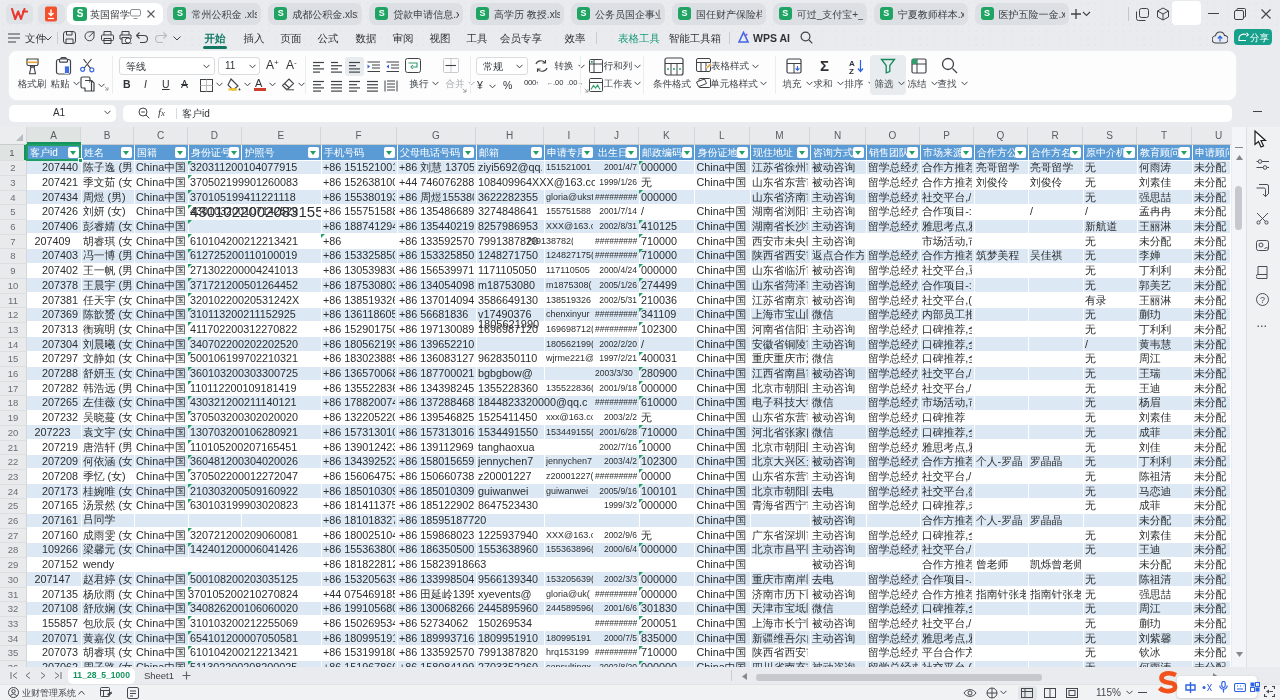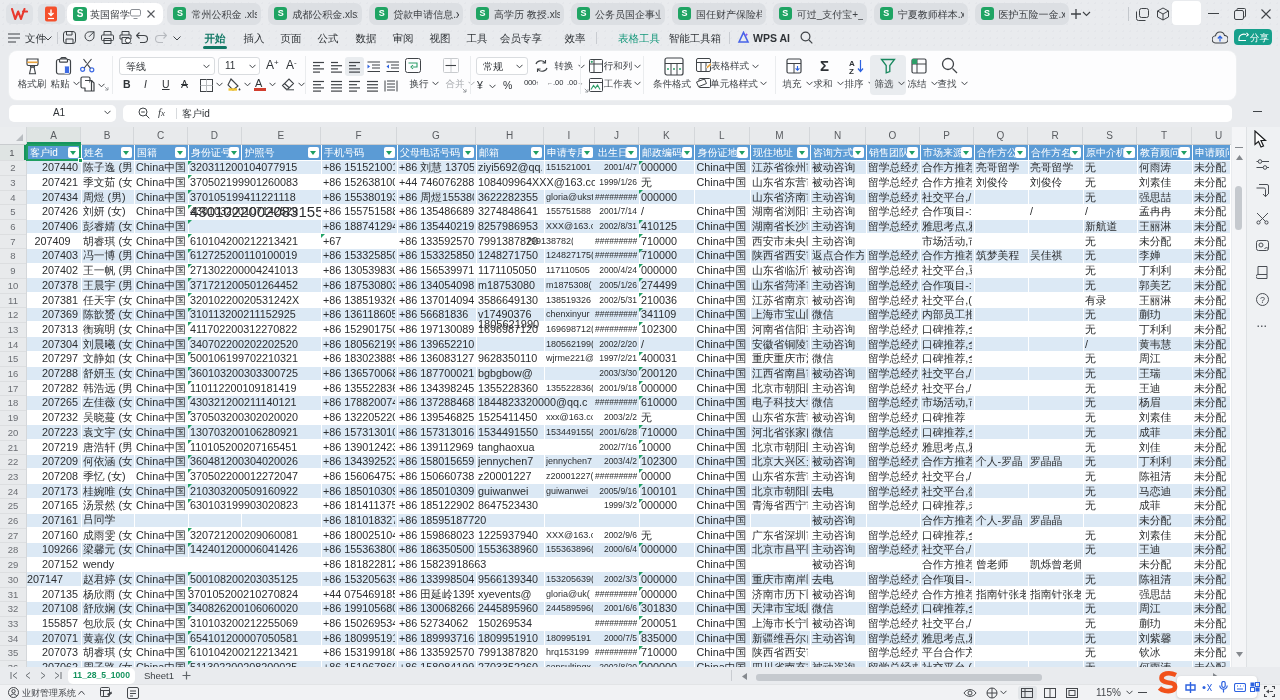--- a/index.html
+++ b/index.html
@@ -834,21 +834,21 @@
 <svg class="ab" style="left:188.0px;top:219.5px" width="4" height="4" viewBox="0 0 4 4">
     <path d="M0 0 H4 L0 4 Z" fill="#21A366"></path>
   </svg>
 <svg class="ab" style="left:639.0px;top:219.5px" width="4" height="4" viewBox="0 0 4 4">
     <path d="M0 0 H4 L0 4 Z" fill="#21A366"></path>
   </svg>
 <div class="ab" style="left:27.0px;top:233.7px;width:51.0px;height:14.7px;font-size:10.8px;line-height:14.7px;color:#2B2D2F;white-space:nowrap;overflow:hidden;text-align:center">207409</div>
 <div class="ab" style="left:83.0px;top:233.7px;width:49.0px;height:14.7px;font-size:10.8px;line-height:14.7px;color:#2B2D2F;white-space:nowrap;overflow:hidden">胡睿琪 (女)</div>
 <div class="ab" style="left:136.0px;top:233.7px;width:50.0px;height:14.7px;font-size:10.8px;line-height:14.7px;color:#2B2D2F;white-space:nowrap;overflow:hidden">China中国</div>
 <div class="ab" style="left:190.0px;top:233.7px;width:131px;height:14.7px;font-size:10.8px;line-height:14.7px;color:#2B2D2F;white-space:nowrap;overflow:hidden">610104200212213421</div>
-<div class="ab" style="left:323.0px;top:233.7px;width:72.0px;height:14.7px;font-size:10.8px;line-height:14.7px;color:#2B2D2F;white-space:nowrap;overflow:hidden">+67</div>
+<div class="ab" style="left:323.0px;top:233.7px;width:72.0px;height:14.7px;font-size:10.8px;line-height:14.7px;color:#2B2D2F;white-space:nowrap;overflow:hidden">+86</div>
 <div class="ab" style="left:399.0px;top:233.7px;width:75.0px;height:14.7px;font-size:10.8px;line-height:14.7px;color:#2B2D2F;white-space:nowrap;overflow:hidden">+86 13359257060</div>
 <div class="ab" style="left:478.0px;top:233.7px;width:64.0px;height:14.7px;font-size:10.8px;line-height:14.7px;color:#2B2D2F;white-space:nowrap;overflow:hidden">7991387820</div>
 <div class="ab" style="left:526px;top:233.7px;width:47.0px;height:14.7px;font-size:9px;line-height:14.7px;color:#2B2D2F;white-space:nowrap;overflow:hidden">799138782(</div>
 <div class="ab" style="left:595.0px;top:233.7px;width:42.0px;height:14.7px;font-size:8.5px;line-height:14.7px;color:#2B2D2F;white-space:nowrap;overflow:hidden;text-align:right">#########</div>
 <div class="ab" style="left:641.0px;top:233.7px;width:51.5px;height:14.7px;font-size:10.8px;line-height:14.7px;color:#2B2D2F;white-space:nowrap;overflow:hidden">710000</div>
 <div class="ab" style="left:696.5px;top:233.7px;width:51.5px;height:14.7px;font-size:10.8px;line-height:14.7px;color:#2B2D2F;white-space:nowrap;overflow:hidden">China中国</div>
 <div class="ab" style="left:752.0px;top:233.7px;width:56.0px;height:14.7px;font-size:10.8px;line-height:14.7px;color:#2B2D2F;white-space:nowrap;overflow:hidden">西安市未央区</div>
 <div class="ab" style="left:812.0px;top:233.7px;width:52.0px;height:14.7px;font-size:10.8px;line-height:14.7px;color:#2B2D2F;white-space:nowrap;overflow:hidden">主动咨询</div>
 <div class="ab" style="left:922.0px;top:233.7px;width:50.0px;height:14.7px;font-size:10.8px;line-height:14.7px;color:#2B2D2F;white-space:nowrap;overflow:hidden">市场活动,市</div>
 <div class="ab" style="left:1085.0px;top:233.7px;width:50.0px;height:14.7px;font-size:10.8px;line-height:14.7px;color:#2B2D2F;white-space:nowrap;overflow:hidden">无</div>
@@ -1054,22 +1054,22 @@
 <svg class="ab" style="left:639.0px;top:351.79999999999995px" width="4" height="4" viewBox="0 0 4 4">
     <path d="M0 0 H4 L0 4 Z" fill="#21A366"></path>
   </svg>
 <div class="ab" style="left:27.0px;top:366.0px;width:51.0px;height:14.7px;font-size:10.8px;line-height:14.7px;color:#2B2D2F;white-space:nowrap;overflow:hidden;text-align:right">207288</div>
 <div class="ab" style="left:83.0px;top:366.0px;width:49.0px;height:14.7px;font-size:10.8px;line-height:14.7px;color:#2B2D2F;white-space:nowrap;overflow:hidden">舒妍玉 (女)</div>
 <div class="ab" style="left:136.0px;top:366.0px;width:50.0px;height:14.7px;font-size:10.8px;line-height:14.7px;color:#2B2D2F;white-space:nowrap;overflow:hidden">China中国</div>
 <div class="ab" style="left:190.0px;top:366.0px;width:131px;height:14.7px;font-size:10.8px;line-height:14.7px;color:#2B2D2F;white-space:nowrap;overflow:hidden">360103200303300725</div>
 <div class="ab" style="left:323.0px;top:366.0px;width:72.0px;height:14.7px;font-size:10.8px;line-height:14.7px;color:#2B2D2F;white-space:nowrap;overflow:hidden">+86 136570068</div>
 <div class="ab" style="left:399.0px;top:366.0px;width:75.0px;height:14.7px;font-size:10.8px;line-height:14.7px;color:#2B2D2F;white-space:nowrap;overflow:hidden">+86 18770002153</div>
 <div class="ab" style="left:478.0px;top:366.0px;width:64.0px;height:14.7px;font-size:10.8px;line-height:14.7px;color:#2B2D2F;white-space:nowrap;overflow:hidden">bgbgbow@</div>
-<div class="ab" style="left:595.0px;top:366.0px;width:42.0px;height:14.7px;font-size:8.5px;line-height:14.7px;color:#2B2D2F;white-space:nowrap;overflow:hidden;text-align:right">2003/3/30</div>
-<div class="ab" style="left:641.0px;top:366.0px;width:51.5px;height:14.7px;font-size:10.8px;line-height:14.7px;color:#2B2D2F;white-space:nowrap;overflow:hidden">200120</div>
+<div class="ab" style="left:595.0px;top:366.0px;width:42.0px;height:14.7px;font-size:8.5px;line-height:14.7px;color:#2B2D2F;white-space:nowrap;overflow:hidden;">2003/3/30</div>
+<div class="ab" style="left:641.0px;top:366.0px;width:51.5px;height:14.7px;font-size:10.8px;line-height:14.7px;color:#2B2D2F;white-space:nowrap;overflow:hidden">280900</div>
 <div class="ab" style="left:696.5px;top:366.0px;width:51.5px;height:14.7px;font-size:10.8px;line-height:14.7px;color:#2B2D2F;white-space:nowrap;overflow:hidden">China中国</div>
 <div class="ab" style="left:752.0px;top:366.0px;width:56.0px;height:14.7px;font-size:10.8px;line-height:14.7px;color:#2B2D2F;white-space:nowrap;overflow:hidden">江西省南昌市</div>
 <div class="ab" style="left:812.0px;top:366.0px;width:52.0px;height:14.7px;font-size:10.8px;line-height:14.7px;color:#2B2D2F;white-space:nowrap;overflow:hidden">被动咨询</div>
 <div class="ab" style="left:868.0px;top:366.0px;width:50.0px;height:14.7px;font-size:10.8px;line-height:14.7px;color:#2B2D2F;white-space:nowrap;overflow:hidden">留学总经办</div>
 <div class="ab" style="left:922.0px;top:366.0px;width:50.0px;height:14.7px;font-size:10.8px;line-height:14.7px;color:#2B2D2F;white-space:nowrap;overflow:hidden">社交平台,/</div>
 <div class="ab" style="left:1085.0px;top:366.0px;width:50.0px;height:14.7px;font-size:10.8px;line-height:14.7px;color:#2B2D2F;white-space:nowrap;overflow:hidden">无</div>
 <div class="ab" style="left:1139.0px;top:366.0px;width:51.0px;height:14.7px;font-size:10.8px;line-height:14.7px;color:#2B2D2F;white-space:nowrap;overflow:hidden">王瑞</div>
 <div class="ab" style="left:1194.0px;top:366.0px;width:34.5px;height:14.7px;font-size:10.8px;line-height:14.7px;color:#2B2D2F;white-space:nowrap;overflow:hidden">未分配</div>
 <svg class="ab" style="left:188.0px;top:366.5px" width="4" height="4" viewBox="0 0 4 4">
     <path d="M0 0 H4 L0 4 Z" fill="#21A366"></path>
@@ -1138,21 +1138,21 @@
 <div class="ab" style="left:752.0px;top:410.09999999999997px;width:56.0px;height:14.7px;font-size:10.8px;line-height:14.7px;color:#2B2D2F;white-space:nowrap;overflow:hidden">山东省东营市</div>
 <div class="ab" style="left:812.0px;top:410.09999999999997px;width:52.0px;height:14.7px;font-size:10.8px;line-height:14.7px;color:#2B2D2F;white-space:nowrap;overflow:hidden">被动咨询</div>
 <div class="ab" style="left:868.0px;top:410.09999999999997px;width:50.0px;height:14.7px;font-size:10.8px;line-height:14.7px;color:#2B2D2F;white-space:nowrap;overflow:hidden">留学总经办</div>
 <div class="ab" style="left:922.0px;top:410.09999999999997px;width:50.0px;height:14.7px;font-size:10.8px;line-height:14.7px;color:#2B2D2F;white-space:nowrap;overflow:hidden">口碑推荐</div>
 <div class="ab" style="left:1085.0px;top:410.09999999999997px;width:50.0px;height:14.7px;font-size:10.8px;line-height:14.7px;color:#2B2D2F;white-space:nowrap;overflow:hidden">无</div>
 <div class="ab" style="left:1139.0px;top:410.09999999999997px;width:51.0px;height:14.7px;font-size:10.8px;line-height:14.7px;color:#2B2D2F;white-space:nowrap;overflow:hidden">刘素佳</div>
 <div class="ab" style="left:1194.0px;top:410.09999999999997px;width:34.5px;height:14.7px;font-size:10.8px;line-height:14.7px;color:#2B2D2F;white-space:nowrap;overflow:hidden">未分配</div>
 <svg class="ab" style="left:188.0px;top:410.59999999999997px" width="4" height="4" viewBox="0 0 4 4">
     <path d="M0 0 H4 L0 4 Z" fill="#21A366"></path>
   </svg>
-<div class="ab" style="left:27.0px;top:424.79999999999995px;width:51.0px;height:14.7px;font-size:10.8px;line-height:14.7px;color:#2B2D2F;white-space:nowrap;overflow:hidden;text-align:right">207223</div>
+<div class="ab" style="left:27.0px;top:424.79999999999995px;width:51.0px;height:14.7px;font-size:10.8px;line-height:14.7px;color:#2B2D2F;white-space:nowrap;overflow:hidden;text-align:center">207223</div>
 <div class="ab" style="left:83.0px;top:424.79999999999995px;width:49.0px;height:14.7px;font-size:10.8px;line-height:14.7px;color:#2B2D2F;white-space:nowrap;overflow:hidden">袁文宇 (女)</div>
 <div class="ab" style="left:136.0px;top:424.79999999999995px;width:50.0px;height:14.7px;font-size:10.8px;line-height:14.7px;color:#2B2D2F;white-space:nowrap;overflow:hidden">China中国</div>
 <div class="ab" style="left:190.0px;top:424.79999999999995px;width:131px;height:14.7px;font-size:10.8px;line-height:14.7px;color:#2B2D2F;white-space:nowrap;overflow:hidden">130703200106280921</div>
 <div class="ab" style="left:323.0px;top:424.79999999999995px;width:72.0px;height:14.7px;font-size:10.8px;line-height:14.7px;color:#2B2D2F;white-space:nowrap;overflow:hidden">+86 157313010</div>
 <div class="ab" style="left:399.0px;top:424.79999999999995px;width:75.0px;height:14.7px;font-size:10.8px;line-height:14.7px;color:#2B2D2F;white-space:nowrap;overflow:hidden">+86 15731301693</div>
 <div class="ab" style="left:478.0px;top:424.79999999999995px;width:64.0px;height:14.7px;font-size:10.8px;line-height:14.7px;color:#2B2D2F;white-space:nowrap;overflow:hidden">1534491550</div>
 <div class="ab" style="left:546.0px;top:424.79999999999995px;width:47.0px;height:14.7px;font-size:9px;line-height:14.7px;color:#2B2D2F;white-space:nowrap;overflow:hidden">153449155(</div>
 <div class="ab" style="left:595.0px;top:424.79999999999995px;width:42.0px;height:14.7px;font-size:8.5px;line-height:14.7px;color:#2B2D2F;white-space:nowrap;overflow:hidden;text-align:right">2001/6/28</div>
 <div class="ab" style="left:641.0px;top:424.79999999999995px;width:51.5px;height:14.7px;font-size:10.8px;line-height:14.7px;color:#2B2D2F;white-space:nowrap;overflow:hidden">710000</div>
 <div class="ab" style="left:696.5px;top:424.79999999999995px;width:51.5px;height:14.7px;font-size:10.8px;line-height:14.7px;color:#2B2D2F;white-space:nowrap;overflow:hidden">China中国</div>
@@ -1349,21 +1349,21 @@
 <div class="ab" style="left:83.0px;top:557.0999999999999px;width:49.0px;height:14.7px;font-size:10.8px;line-height:14.7px;color:#2B2D2F;white-space:nowrap;overflow:hidden">wendy</div>
 <div class="ab" style="left:323.0px;top:557.0999999999999px;width:72.0px;height:14.7px;font-size:10.8px;line-height:14.7px;color:#2B2D2F;white-space:nowrap;overflow:hidden">+86 181822812</div>
 <div class="ab" style="left:399.0px;top:557.0999999999999px;width:145px;height:14.7px;font-size:10.8px;line-height:14.7px;color:#2B2D2F;white-space:nowrap;overflow:hidden">+86 15823918663</div>
 <div class="ab" style="left:696.5px;top:557.0999999999999px;width:51.5px;height:14.7px;font-size:10.8px;line-height:14.7px;color:#2B2D2F;white-space:nowrap;overflow:hidden">China中国</div>
 <div class="ab" style="left:812.0px;top:557.0999999999999px;width:52.0px;height:14.7px;font-size:10.8px;line-height:14.7px;color:#2B2D2F;white-space:nowrap;overflow:hidden">被动咨询</div>
 <div class="ab" style="left:922.0px;top:557.0999999999999px;width:50.0px;height:14.7px;font-size:10.8px;line-height:14.7px;color:#2B2D2F;white-space:nowrap;overflow:hidden">合作方推荐</div>
 <div class="ab" style="left:976.0px;top:557.0999999999999px;width:50.0px;height:14.7px;font-size:10.8px;line-height:14.7px;color:#2B2D2F;white-space:nowrap;overflow:hidden">曾老师</div>
 <div class="ab" style="left:1030.0px;top:557.0999999999999px;width:51.0px;height:14.7px;font-size:10.8px;line-height:14.7px;color:#2B2D2F;white-space:nowrap;overflow:hidden">凯烁曾老师</div>
 <div class="ab" style="left:1139.0px;top:557.0999999999999px;width:51.0px;height:14.7px;font-size:10.8px;line-height:14.7px;color:#2B2D2F;white-space:nowrap;overflow:hidden">未分配</div>
 <div class="ab" style="left:1194.0px;top:557.0999999999999px;width:34.5px;height:14.7px;font-size:10.8px;line-height:14.7px;color:#2B2D2F;white-space:nowrap;overflow:hidden">未分配</div>
-<div class="ab" style="left:27.0px;top:571.8px;width:51.0px;height:14.7px;font-size:10.8px;line-height:14.7px;color:#2B2D2F;white-space:nowrap;overflow:hidden;text-align:left">207147</div>
+<div class="ab" style="left:27.0px;top:571.8px;width:51.0px;height:14.7px;font-size:10.8px;line-height:14.7px;color:#2B2D2F;white-space:nowrap;overflow:hidden;text-align:center">207147</div>
 <div class="ab" style="left:83.0px;top:571.8px;width:49.0px;height:14.7px;font-size:10.8px;line-height:14.7px;color:#2B2D2F;white-space:nowrap;overflow:hidden">赵君婷 (女)</div>
 <div class="ab" style="left:136.0px;top:571.8px;width:50.0px;height:14.7px;font-size:10.8px;line-height:14.7px;color:#2B2D2F;white-space:nowrap;overflow:hidden">China中国</div>
 <div class="ab" style="left:190.0px;top:571.8px;width:131px;height:14.7px;font-size:10.8px;line-height:14.7px;color:#2B2D2F;white-space:nowrap;overflow:hidden">500108200203035125</div>
 <div class="ab" style="left:323.0px;top:571.8px;width:72.0px;height:14.7px;font-size:10.8px;line-height:14.7px;color:#2B2D2F;white-space:nowrap;overflow:hidden">+86 153205639</div>
 <div class="ab" style="left:399.0px;top:571.8px;width:75.0px;height:14.7px;font-size:10.8px;line-height:14.7px;color:#2B2D2F;white-space:nowrap;overflow:hidden">+86 13399850473</div>
 <div class="ab" style="left:478.0px;top:571.8px;width:64.0px;height:14.7px;font-size:10.8px;line-height:14.7px;color:#2B2D2F;white-space:nowrap;overflow:hidden">9566139340</div>
 <div class="ab" style="left:546.0px;top:571.8px;width:47.0px;height:14.7px;font-size:9px;line-height:14.7px;color:#2B2D2F;white-space:nowrap;overflow:hidden">153205639(</div>
 <div class="ab" style="left:595.0px;top:571.8px;width:42.0px;height:14.7px;font-size:8.5px;line-height:14.7px;color:#2B2D2F;white-space:nowrap;overflow:hidden;text-align:right">2002/3/3</div>
 <div class="ab" style="left:641.0px;top:571.8px;width:51.5px;height:14.7px;font-size:10.8px;line-height:14.7px;color:#2B2D2F;white-space:nowrap;overflow:hidden">000000</div>
 <div class="ab" style="left:696.5px;top:571.8px;width:51.5px;height:14.7px;font-size:10.8px;line-height:14.7px;color:#2B2D2F;white-space:nowrap;overflow:hidden">China中国</div>

